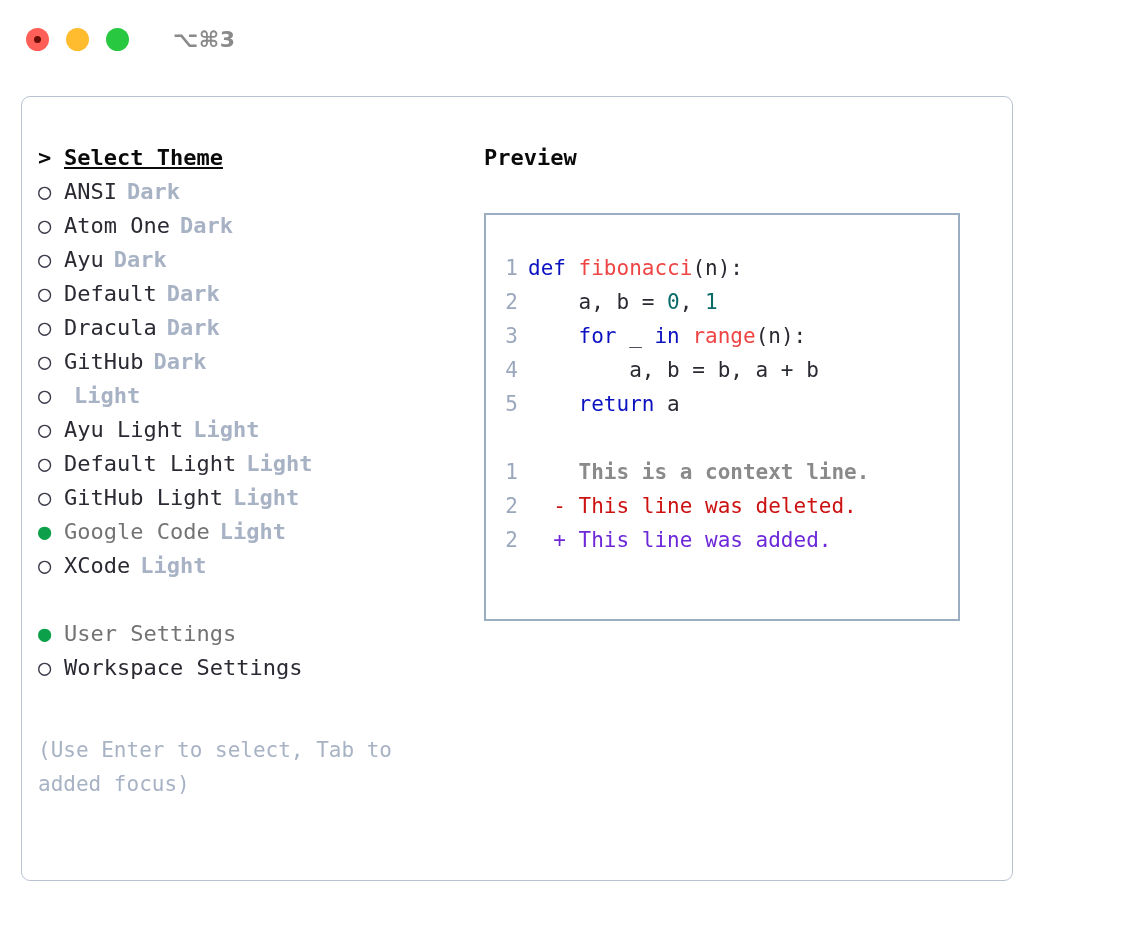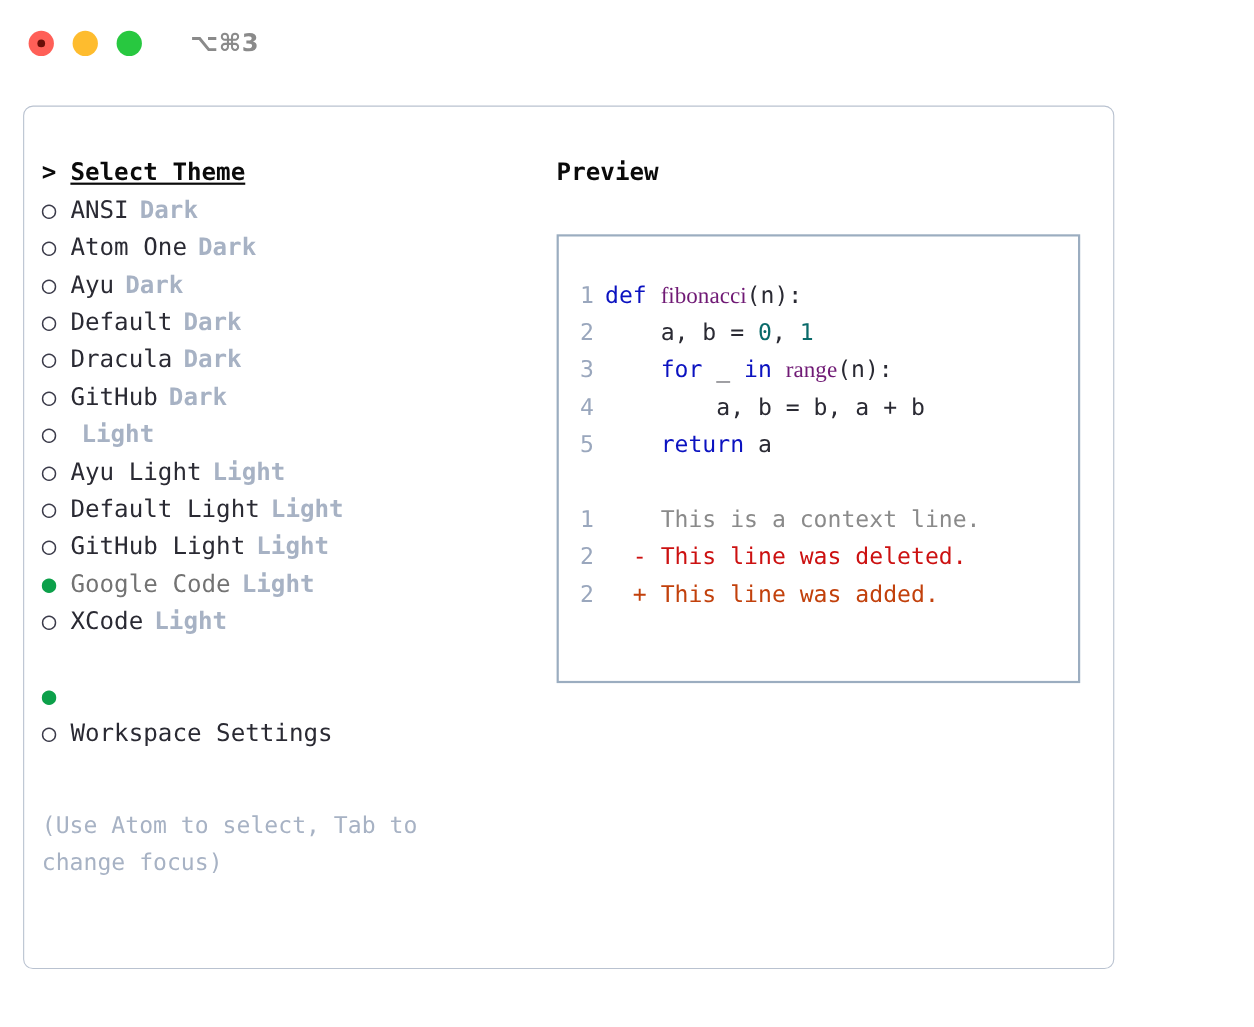--- a/index.html
+++ b/index.html
@@ -119,21 +119,21 @@
     top: 636px;
     width: 410px;
     font-size: 21px;
     line-height: 34px;
     color: #a7b2c4;
   }
 
   
   .right-col {
     position: absolute;
-    left: 484px;
+    left: 462px;
     top: 44px;
     width: 490px;
   }
   .preview-title {
     font-size: 22px;
     font-weight: 700;
     color: #0a0a0a;
     line-height: 34px;
     height: 34px;
   }
@@ -158,26 +158,26 @@
     width: 42px;
     flex: 0 0 42px;
     text-align: right;
     color: #9aa7bd;
     padding-right: 10px;
     box-sizing: border-box;
   }
   .ctext { white-space: pre; }
 
   .tok-kw   { color: #0b12c0; }
-  .tok-fn   { color: #701a75; font-family: Liberation Serif, serif; }
+  .tok-fn   { color: #ef4444; }
   .tok-num  { color: #0a6a6a; }
   .tok-pl   { color: #2a2a33; }
-  .tok-ctx  { color: #8a8a8a; }
+  .tok-ctx  { color: #8a8a8a; font-weight: bold; }
   .tok-del  { color: #cc1111; }
-  .tok-add  { color: #c2410c; }
+  .tok-add  { color: #6d28d9; }
 
   .gap-line { height: 34px; }
 </style>
 </head>
 <body>
 
 <div class="window">
 
   <div class="titlebar">
     <div class="dots">
@@ -255,29 +255,30 @@
             <span class="label">XCode</span>
             <span class="cat">Light</span>
           </div>
         </div>
 
       <div class="spacer-row"></div>
 
       <div id="apply-items">
           <div class="row">
             <span class="marker selected">●</span>
+            <span class="label selected">User Settings</span>
           </div>
           <div class="row">
             <span class="marker">○</span>
             <span class="label">Workspace Settings</span>
           </div>
         </div>
     </div>
 
-    <div class="hint">(Use Atom to select, Tab to change focus)</div>
+    <div class="hint">(Use Enter to select, Tab to added focus)</div>
 
     <div class="right-col">
       <div class="preview-title">Preview</div>
       <div class="preview-box">
         <div id="code-block">
             <div class="code-line"><span class="lnum">1</span><span class="ctext"><span class="tok-kw">def </span><span class="tok-fn">fibonacci</span><span class="tok-pl">(n):</span></span></div>
             <div class="code-line"><span class="lnum">2</span><span class="ctext"><span class="tok-pl">    a, b = </span><span class="tok-num">0</span><span class="tok-pl">, </span><span class="tok-num">1</span></span></div>
             <div class="code-line"><span class="lnum">3</span><span class="ctext"><span class="tok-pl">    </span><span class="tok-kw">for</span><span class="tok-pl"> _ </span><span class="tok-kw">in</span><span class="tok-pl"> </span><span class="tok-fn">range</span><span class="tok-pl">(n):</span></span></div>
             <div class="code-line"><span class="lnum">4</span><span class="ctext"><span class="tok-pl">        a, b = b, a + b</span></span></div>
             <div class="code-line"><span class="lnum">5</span><span class="ctext"><span class="tok-pl">    </span><span class="tok-kw">return</span><span class="tok-pl"> a</span></span></div>

